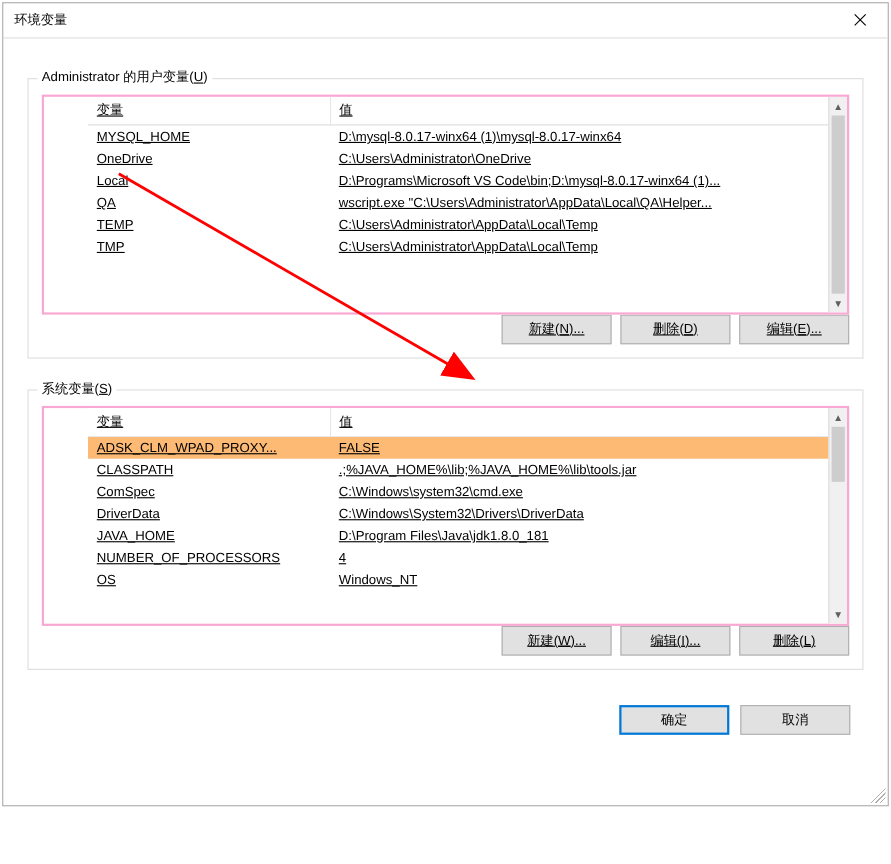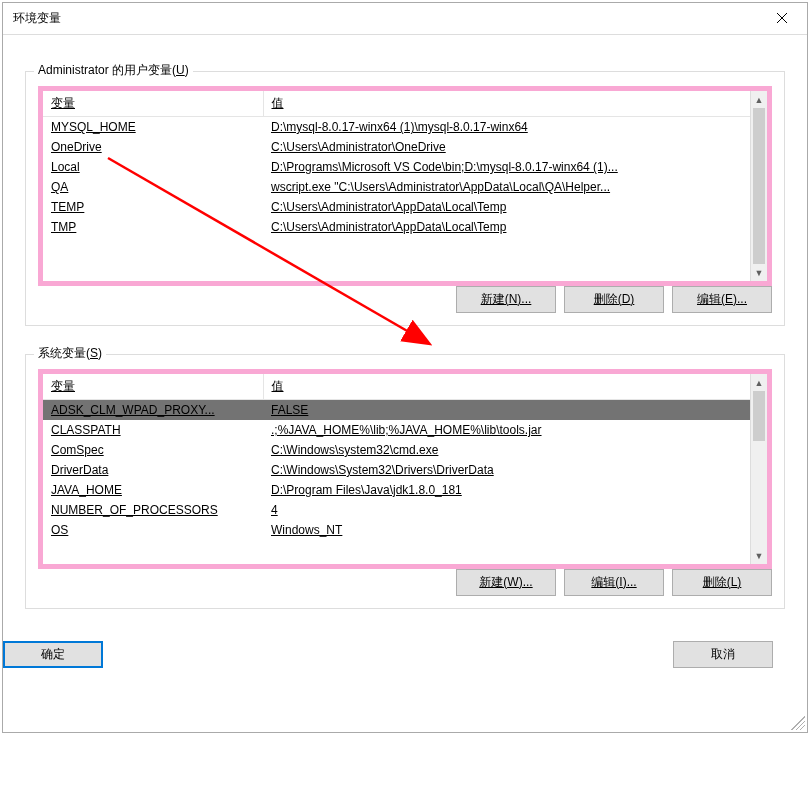--- a/index.html
+++ b/index.html
@@ -50,25 +50,26 @@
 }
 .legend {
   position: absolute;
   top: -10px;
   left: 8px;
   background: #fff;
   padding: 0 4px;
   font-size: 12px;
 }
 .table-wrap {
-  border: 5px solid #f9a8d4;
+  border: 2px solid #f9a8d4;
   height: 200px;
   overflow: hidden;
   position: relative;
   background: #fff;
+  padding-left: 40px;
 }
 .table-wrap.sys { height: 200px; }
 .table {
   width: 100%;
   border-collapse: collapse;
   table-layout: fixed;
 }
 .table th {
   text-align: left;
   font-weight: normal;
@@ -80,21 +81,21 @@
   position: sticky;
   top: 0;
 }
 .table td {
   padding: 3px 8px;
   font-size: 12px;
   white-space: nowrap;
   overflow: hidden;
   text-overflow: ellipsis;
 }
-.table tr.selected td { background: #737373; }
+.table tr.selected td { background: #fdba74; }
 .col-var { width: 220px; }
 .scrollbar {
   position: absolute;
   right: 0; top: 0; bottom: 0;
   width: 17px;
   background: #f0f0f0;
   border-left: 1px solid #ddd;
 }
 .scrollbar .arrow {
   height: 17px;
@@ -126,21 +127,21 @@
   font-family: inherit;
   cursor: pointer;
   padding: 0 12px;
 }
 .btn.primary {
   border: 2px solid #0078d7;
   background: #e1e1e1;
 }
 .bottom-btns {
   display: flex;
-  justify-content: space-between;
+  justify-content: flex-end;
   gap: 10px;
   padding: 20px 34px 8px 0;
 }
 .annot-arrow {
   position: absolute;
   pointer-events: none;
   z-index: 100;
 }
 .resize-grip {
   position: absolute;

